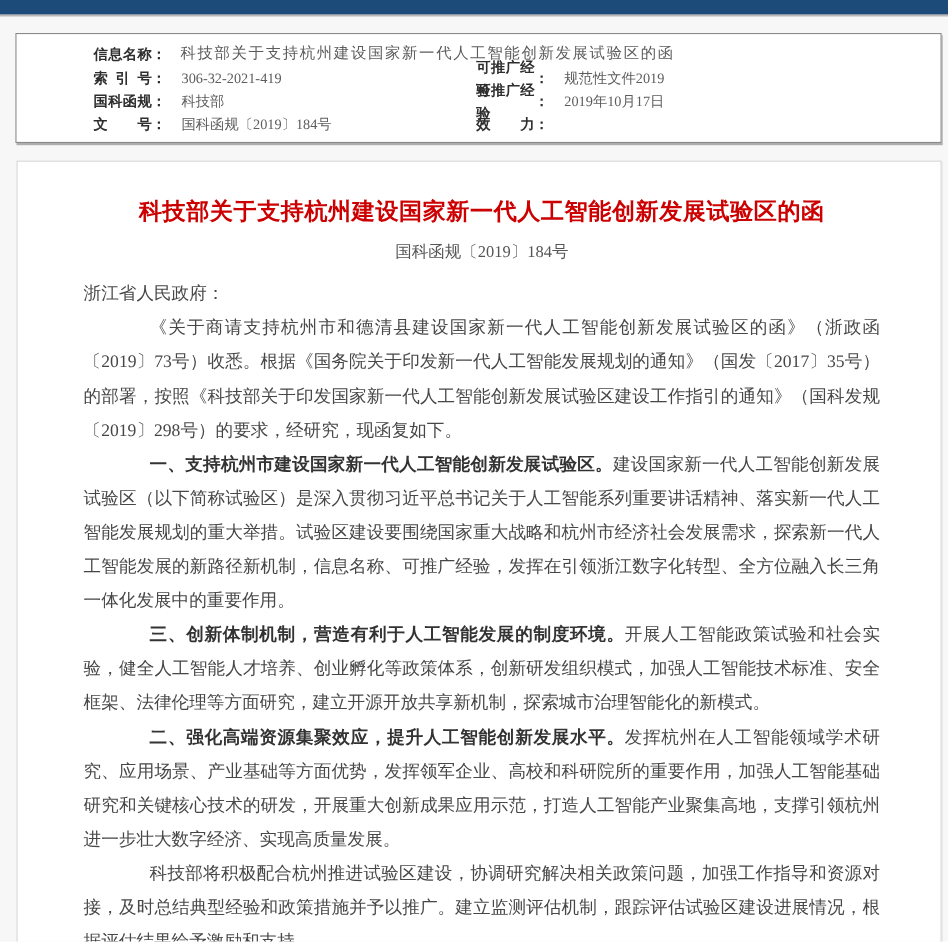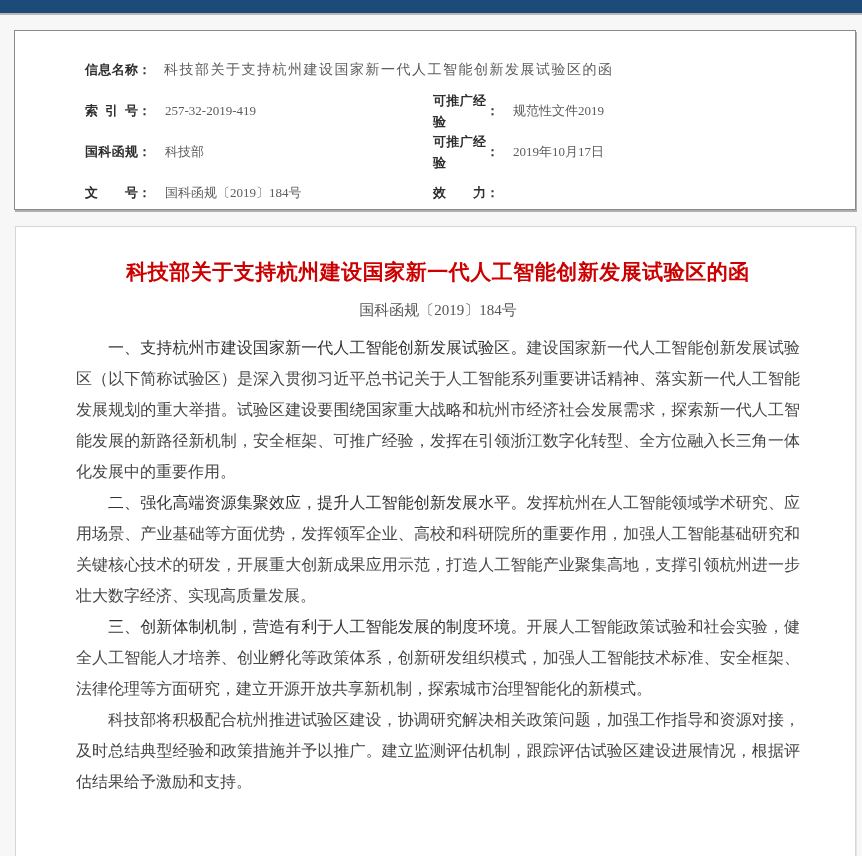--- a/index.html
+++ b/index.html
@@ -14,21 +14,21 @@
     box-shadow:0 2px 0 #b9b9b9;
   }
   
   .meta-box{
     margin:17px 6px 0 14px;
     background:#ffffff;
     border:1px solid #8a8a8a;
     box-shadow:1px 2px 0 #aeaeae;
     padding:8px 10px 6px 70px;
   }
-  .meta-row{display:flex;height:21px;line-height:21px;font-size:13px;margin-top:20px;}
+  .meta-row{display:flex;height:21px;line-height:21px;font-size:13px;}
   .meta-cell{display:flex;align-items:center;}
   .meta-cell.left{width:348px;}
   .meta-cell.wide{width:100%;}
   .meta-label{
     display:inline-block;width:53px;
     font-weight:bold;color:#2e2e2e;
     text-align:justify;text-align-last:justify;
   }
   .meta-colon{font-weight:bold;color:#2e2e2e;}
   .meta-value{color:#5c5c5c;margin-left:14px;white-space:nowrap;}
@@ -54,40 +54,40 @@
     font-size:15px;line-height:20px;color:#555555;text-align:center;
   }
   .doc-content{
     margin-top:12px;
     font-size:16px;line-height:31px;color:#474747;
     text-align:justify;
   }
   .doc-content p{margin:0;}
   .para{text-indent:2em;}
   .salutation{text-indent:0;}
-  .lead{font-weight:normal;color:#333333;}
+  .lead{font-weight:bold;color:#333333;margin-left:28px;}
 </style>
 </head>
 <body>
 
 <div class="topbar"></div>
 
 <div class="meta-box">
   <div class="meta-row">
     <div class="meta-cell wide">
       <span class="meta-label">信息名称</span>
         <span class="meta-colon">：</span>
       <span class="meta-value title-value">科技部关于支持杭州建设国家新一代人工智能创新发展试验区的函</span>
     </div>
   </div>
   <div class="meta-row">
     <div class="meta-cell left">
       <span class="meta-label">索引号</span>
         <span class="meta-colon">：</span>
-      <span class="meta-value">257-32-2019-419</span>
+      <span class="meta-value">306-32-2021-419</span>
     </div>
     <div class="meta-cell">
       <span class="meta-label">可推广经验</span>
         <span class="meta-colon">：</span>
       <span class="meta-value">规范性文件2019</span>
     </div>
   </div>
   <div class="meta-row">
     <div class="meta-cell left">
       <span class="meta-label">国科函规</span>
@@ -111,19 +111,21 @@
         <span class="meta-colon">：</span>
       <span class="meta-value"></span>
     </div>
   </div>
 </div>
 
 <div class="doc-box">
   <h1 class="doc-title">科技部关于支持杭州建设国家新一代人工智能创新发展试验区的函</h1>
   <div class="doc-number">国科函规〔2019〕184号</div>
   <div class="doc-content">
-    <p class="para"><span class="lead">一、支持杭州市建设国家新一代人工智能创新发展试验区。</span><span>建设国家新一代人工智能创新发展试验区（以下简称试验区）是深入贯彻习近平总书记关于人工智能系列重要讲话精神、落实新一代人工智能发展规划的重大举措。试验区建设要围绕国家重大战略和杭州市经济社会发展需求，探索新一代人工智能发展的新路径新机制，安全框架、可推广经验，发挥在引领浙江数字化转型、全方位融入长三角一体化发展中的重要作用。</span></p>
+    <p class="salutation">浙江省人民政府：</p>
+    <p class="para"><span class="lead"></span><span>《关于商请支持杭州市和德清县建设国家新一代人工智能创新发展试验区的函》（浙政函〔2019〕73号）收悉。根据《国务院关于印发新一代人工智能发展规划的通知》（国发〔2017〕35号）的部署，按照《科技部关于印发国家新一代人工智能创新发展试验区建设工作指引的通知》（国科发规〔2019〕298号）的要求，经研究，现函复如下。</span></p>
+    <p class="para"><span class="lead">一、支持杭州市建设国家新一代人工智能创新发展试验区。</span><span>建设国家新一代人工智能创新发展试验区（以下简称试验区）是深入贯彻习近平总书记关于人工智能系列重要讲话精神、落实新一代人工智能发展规划的重大举措。试验区建设要围绕国家重大战略和杭州市经济社会发展需求，探索新一代人工智能发展的新路径新机制，信息名称、可推广经验，发挥在引领浙江数字化转型、全方位融入长三角一体化发展中的重要作用。</span></p>
+    <p class="para"><span class="lead">三、创新体制机制，营造有利于人工智能发展的制度环境。</span><span>开展人工智能政策试验和社会实验，健全人工智能人才培养、创业孵化等政策体系，创新研发组织模式，加强人工智能技术标准、安全框架、法律伦理等方面研究，建立开源开放共享新机制，探索城市治理智能化的新模式。</span></p>
     <p class="para"><span class="lead">二、强化高端资源集聚效应，提升人工智能创新发展水平。</span><span>发挥杭州在人工智能领域学术研究、应用场景、产业基础等方面优势，发挥领军企业、高校和科研院所的重要作用，加强人工智能基础研究和关键核心技术的研发，开展重大创新成果应用示范，打造人工智能产业聚集高地，支撑引领杭州进一步壮大数字经济、实现高质量发展。</span></p>
-    <p class="para"><span class="lead">三、创新体制机制，营造有利于人工智能发展的制度环境。</span><span>开展人工智能政策试验和社会实验，健全人工智能人才培养、创业孵化等政策体系，创新研发组织模式，加强人工智能技术标准、安全框架、法律伦理等方面研究，建立开源开放共享新机制，探索城市治理智能化的新模式。</span></p>
     <p class="para"><span class="lead"></span><span>科技部将积极配合杭州推进试验区建设，协调研究解决相关政策问题，加强工作指导和资源对接，及时总结典型经验和政策措施并予以推广。建立监测评估机制，跟踪评估试验区建设进展情况，根据评估结果给予激励和支持。</span></p>
 
   </div>
 </div>
 
 </body></html>

